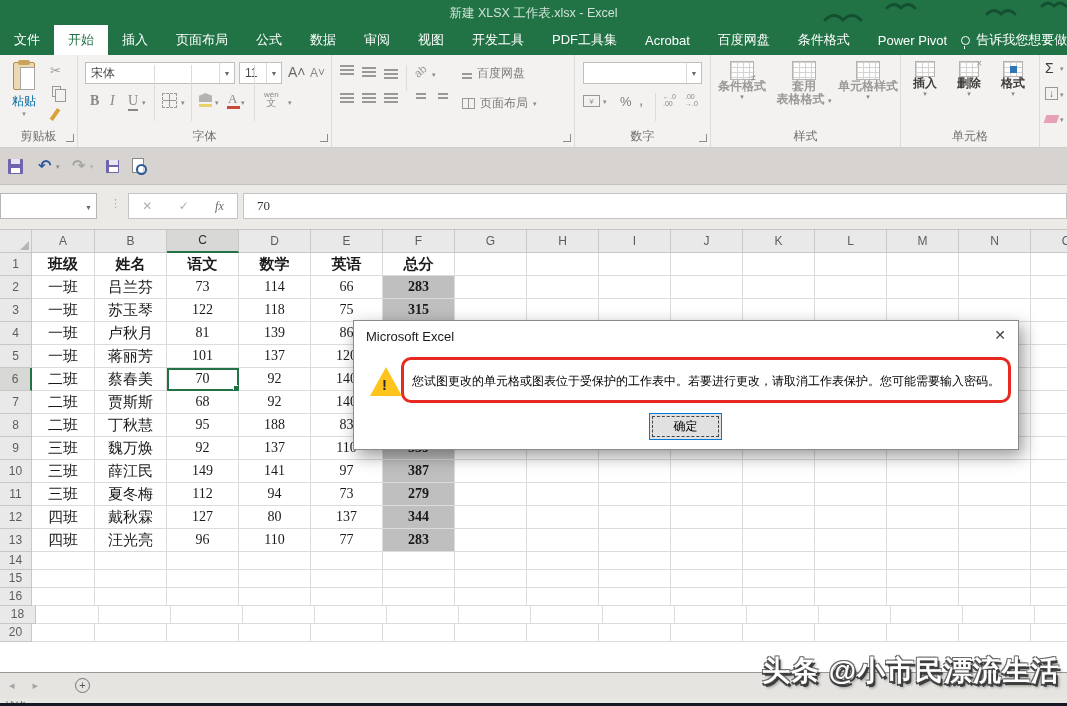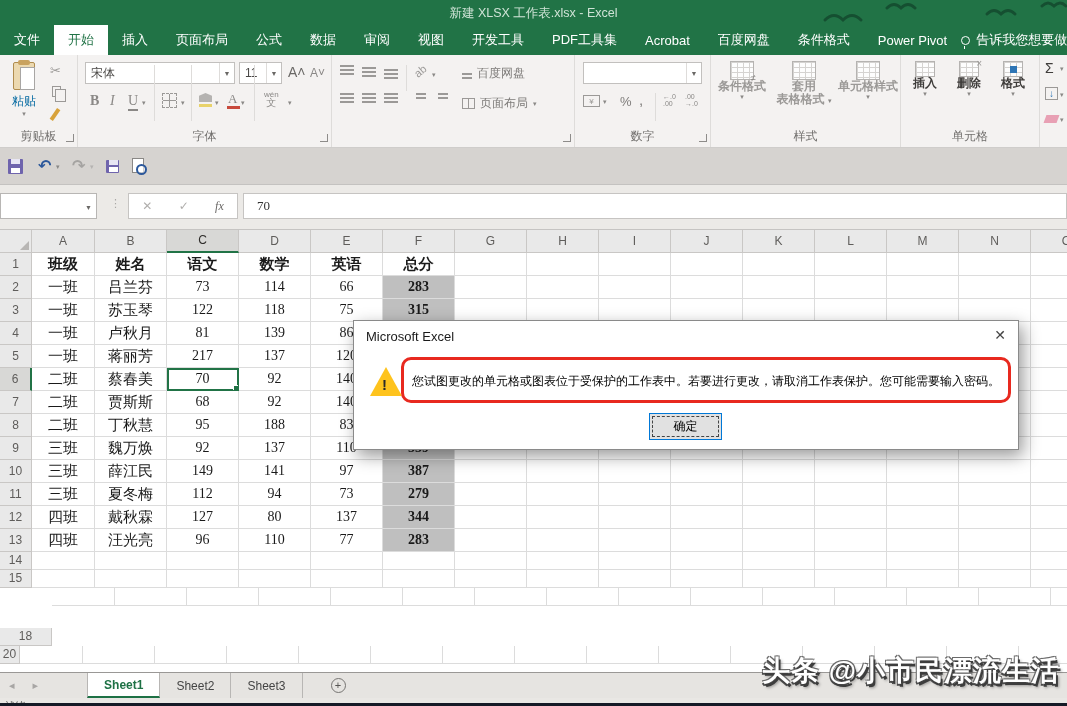--- a/index.html
+++ b/index.html
@@ -406,21 +406,21 @@
       <div class="cell" style="width: 72px; height: 23px; line-height: 22px;"></div>
       <div class="cell" style="width: 72px; height: 23px; line-height: 22px;"></div>
       <div class="cell" style="width: 72px; height: 23px; line-height: 22px;"></div>
       <div class="cell" style="width: 72px; height: 23px; line-height: 22px;"></div>
       <div class="cell" style="width: 72px; height: 23px; line-height: 22px;"></div>
     </div>
     <div class="g-row">
       <div class="hc" style="width: 32px; height: 23px; line-height: 22px;">5</div>
       <div class="cell cn" style="width: 63px; height: 23px; line-height: 22px;">一班</div>
       <div class="cell cn" style="width: 72px; height: 23px; line-height: 22px;">蒋丽芳</div>
-      <div class="cell" style="width: 72px; height: 23px; line-height: 22px;">217</div>
+      <div class="cell" style="width: 72px; height: 23px; line-height: 22px;">101</div>
       <div class="cell" style="width: 72px; height: 23px; line-height: 22px;">137</div>
       <div class="cell" style="width: 72px; height: 23px; line-height: 22px;">120</div>
       <div class="cell total" style="width: 72px; height: 23px; line-height: 22px;">381</div>
       <div class="cell" style="width: 72px; height: 23px; line-height: 22px;"></div>
       <div class="cell" style="width: 72px; height: 23px; line-height: 22px;"></div>
       <div class="cell" style="width: 72px; height: 23px; line-height: 22px;"></div>
       <div class="cell" style="width: 72px; height: 23px; line-height: 22px;"></div>
       <div class="cell" style="width: 72px; height: 23px; line-height: 22px;"></div>
       <div class="cell" style="width: 72px; height: 23px; line-height: 22px;"></div>
       <div class="cell" style="width: 72px; height: 23px; line-height: 22px;"></div>
@@ -601,39 +601,57 @@
       <div class="cell" style="width: 72px; height: 18px; line-height: 17px;"></div>
       <div class="cell" style="width: 72px; height: 18px; line-height: 17px;"></div>
       <div class="cell" style="width: 72px; height: 18px; line-height: 17px;"></div>
       <div class="cell" style="width: 72px; height: 18px; line-height: 17px;"></div>
       <div class="cell" style="width: 72px; height: 18px; line-height: 17px;"></div>
       <div class="cell" style="width: 72px; height: 18px; line-height: 17px;"></div>
       <div class="cell" style="width: 72px; height: 18px; line-height: 17px;"></div>
       <div class="cell" style="width: 72px; height: 18px; line-height: 17px;"></div>
     </div>
     <div class="g-row">
-      <div class="hc" style="width: 52px; height: 18px; line-height: 17px; margin-top: 40px;">18</div>
+      <div class="hc" style="width: 32px; height: 18px; line-height: 17px;">16</div>
       <div class="cell" style="width: 63px; height: 18px; line-height: 17px;"></div>
       <div class="cell" style="width: 72px; height: 18px; line-height: 17px;"></div>
       <div class="cell" style="width: 72px; height: 18px; line-height: 17px;"></div>
       <div class="cell" style="width: 72px; height: 18px; line-height: 17px;"></div>
       <div class="cell" style="width: 72px; height: 18px; line-height: 17px;"></div>
       <div class="cell" style="width: 72px; height: 18px; line-height: 17px;"></div>
       <div class="cell" style="width: 72px; height: 18px; line-height: 17px;"></div>
       <div class="cell" style="width: 72px; height: 18px; line-height: 17px;"></div>
       <div class="cell" style="width: 72px; height: 18px; line-height: 17px;"></div>
       <div class="cell" style="width: 72px; height: 18px; line-height: 17px;"></div>
       <div class="cell" style="width: 72px; height: 18px; line-height: 17px;"></div>
       <div class="cell" style="width: 72px; height: 18px; line-height: 17px;"></div>
       <div class="cell" style="width: 72px; height: 18px; line-height: 17px;"></div>
       <div class="cell" style="width: 72px; height: 18px; line-height: 17px;"></div>
       <div class="cell" style="width: 72px; height: 18px; line-height: 17px;"></div>
     </div>
     <div class="g-row">
-      <div class="hc" style="width: 20px; height: 18px; line-height: 17px;">20</div>
+      <div class="hc" style="width: 36px; height: 18px; line-height: 17px;">18</div>
+      <div class="cell" style="width: 63px; height: 18px; line-height: 17px;"></div>
+      <div class="cell" style="width: 72px; height: 18px; line-height: 17px;"></div>
+      <div class="cell" style="width: 72px; height: 18px; line-height: 17px;"></div>
+      <div class="cell" style="width: 72px; height: 18px; line-height: 17px;"></div>
+      <div class="cell" style="width: 72px; height: 18px; line-height: 17px;"></div>
+      <div class="cell" style="width: 72px; height: 18px; line-height: 17px;"></div>
+      <div class="cell" style="width: 72px; height: 18px; line-height: 17px;"></div>
+      <div class="cell" style="width: 72px; height: 18px; line-height: 17px;"></div>
+      <div class="cell" style="width: 72px; height: 18px; line-height: 17px;"></div>
+      <div class="cell" style="width: 72px; height: 18px; line-height: 17px;"></div>
+      <div class="cell" style="width: 72px; height: 18px; line-height: 17px;"></div>
+      <div class="cell" style="width: 72px; height: 18px; line-height: 17px;"></div>
+      <div class="cell" style="width: 72px; height: 18px; line-height: 17px;"></div>
+      <div class="cell" style="width: 72px; height: 18px; line-height: 17px;"></div>
+      <div class="cell" style="width: 72px; height: 18px; line-height: 17px;"></div>
+    </div>
+    <div class="g-row">
+      <div class="hc" style="width: 32px; height: 18px; line-height: 17px;">20</div>
       <div class="cell" style="width: 63px; height: 18px; line-height: 17px;"></div>
       <div class="cell" style="width: 72px; height: 18px; line-height: 17px;"></div>
       <div class="cell" style="width: 72px; height: 18px; line-height: 17px;"></div>
       <div class="cell" style="width: 72px; height: 18px; line-height: 17px;"></div>
       <div class="cell" style="width: 72px; height: 18px; line-height: 17px;"></div>
       <div class="cell" style="width: 72px; height: 18px; line-height: 17px;"></div>
       <div class="cell" style="width: 72px; height: 18px; line-height: 17px;"></div>
       <div class="cell" style="width: 72px; height: 18px; line-height: 17px;"></div>
       <div class="cell" style="width: 72px; height: 18px; line-height: 17px;"></div>
       <div class="cell" style="width: 72px; height: 18px; line-height: 17px;"></div>
@@ -641,25 +659,20 @@
       <div class="cell" style="width: 72px; height: 18px; line-height: 17px;"></div>
       <div class="cell" style="width: 72px; height: 18px; line-height: 17px;"></div>
       <div class="cell" style="width: 72px; height: 18px; line-height: 17px;"></div>
       <div class="cell" style="width: 72px; height: 18px; line-height: 17px;"></div>
     </div>
   </div>
 
 <div class="band sheetbar">
   <span class="nav">◂</span>
   <span class="nav">▸</span>
-  <div class="stabs" id="stabs">
-      <div class="stab active">Sheet1</div>
-      <div class="stab">Sheet2</div>
-      <div class="stab">Sheet3</div>
-    </div>
   <span class="addsheet">+</span>
 </div>
 
 <div class="band statusbar">
   <span>就绪</span>
 </div>
 <div class="band bottomstrip"></div>
 
 <div class="dialog">
   <div class="dlg-title">Microsoft Excel</div>

